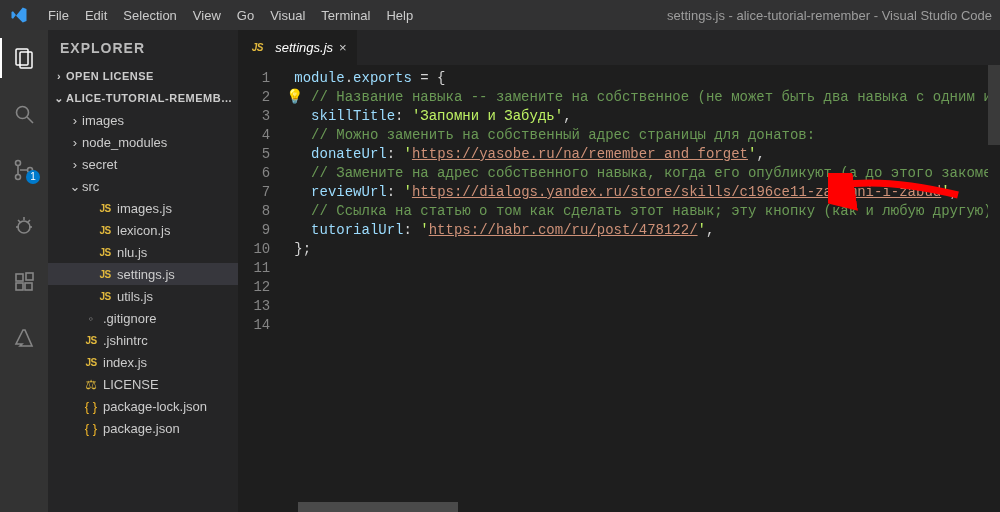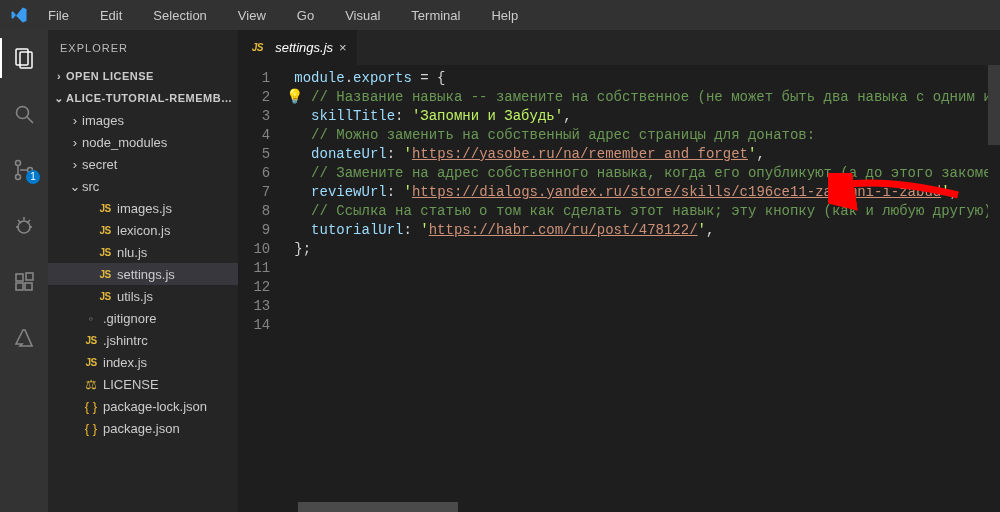--- a/index.html
+++ b/index.html
@@ -12,21 +12,21 @@
   }
 
   
   .titlebar {
     height: 30px; background: #323233;
     display: flex; align-items: center;
     padding: 0 8px 0 10px; gap: 4px;
     color: #cccccc;
   }
   .logo { width: 18px; height: 18px; margin-right: 8px; display:flex;align-items:center;justify-content:center;}
-  .menu { display:flex; gap:15px; }
+  .menu { display:flex; gap:0; }
   .menu-item { padding: 4px 8px; cursor: default; }
   .wintitle { flex:1; text-align:right; color: #9d9d9d; white-space:nowrap; overflow:hidden; padding-right:0;}
 
   
   .body { display:flex; height: calc(100% - 30px); }
 
   .activitybar {
     width: 48px; background: #333333;
     display:flex; flex-direction:column; align-items:center;
     padding-top: 8px; gap: 16px;
@@ -36,22 +36,23 @@
   .abar-item svg { width:24px; height:24px; }
   .abar-item.active::before { content:""; position:absolute; left:0; top:0; bottom:0; width:2px; background:#fff; }
   .abar-badge { position:absolute; left:26px; top:20px; background:#007acc; color:#fff; border-radius:8px; font-size:10px; min-width:14px; height:14px; line-height:14px; text-align:center; padding:0 3px;}
 
   .sidebar {
     width: 218px; background: #252526;
     display:flex; flex-direction:column;
   }
   .side-header {
     height: 35px; display:flex; align-items:center;
-    padding: 0 12px; font-size:11px; letter-spacing: 1px;
+    padding: 0 12px; font-size:14px; letter-spacing: 1px;
     color:#bbbbbb;
+    font-weight:bold;
   }
   .side-section-hdr {
     height: 22px; display:flex; align-items:center;
     padding: 0 4px; font-size:11px; font-weight:700; letter-spacing: .5px;
     color:#cccccc;
   }
   .chev { width:14px; display:inline-block; text-align:center; color:#cccccc;}
   .tree { flex:1; overflow:hidden; }
   .row {
     height: 22px; display:flex; align-items:center;
@@ -109,20 +110,21 @@
   <div class="menu" id="menu">
       <div class="menu-item">File</div>
       <div class="menu-item">Edit</div>
       <div class="menu-item">Selection</div>
       <div class="menu-item">View</div>
       <div class="menu-item">Go</div>
       <div class="menu-item">Visual</div>
       <div class="menu-item">Terminal</div>
       <div class="menu-item">Help</div>
     </div>
+  <div class="wintitle">settings.js - alice-tutorial-remember - Visual Studio Code</div>
 </div>
 
 <div class="body">
 
   <div class="activitybar">
     <div class="abar-item active">
       <svg viewBox="0 0 24 24" stroke="#fff" fill="none" stroke-width="1.5">
           <rect x="4" y="3" width="12" height="16" rx="1"></rect>
           <rect x="8" y="6" width="12" height="16" rx="1"></rect>
         </svg>

